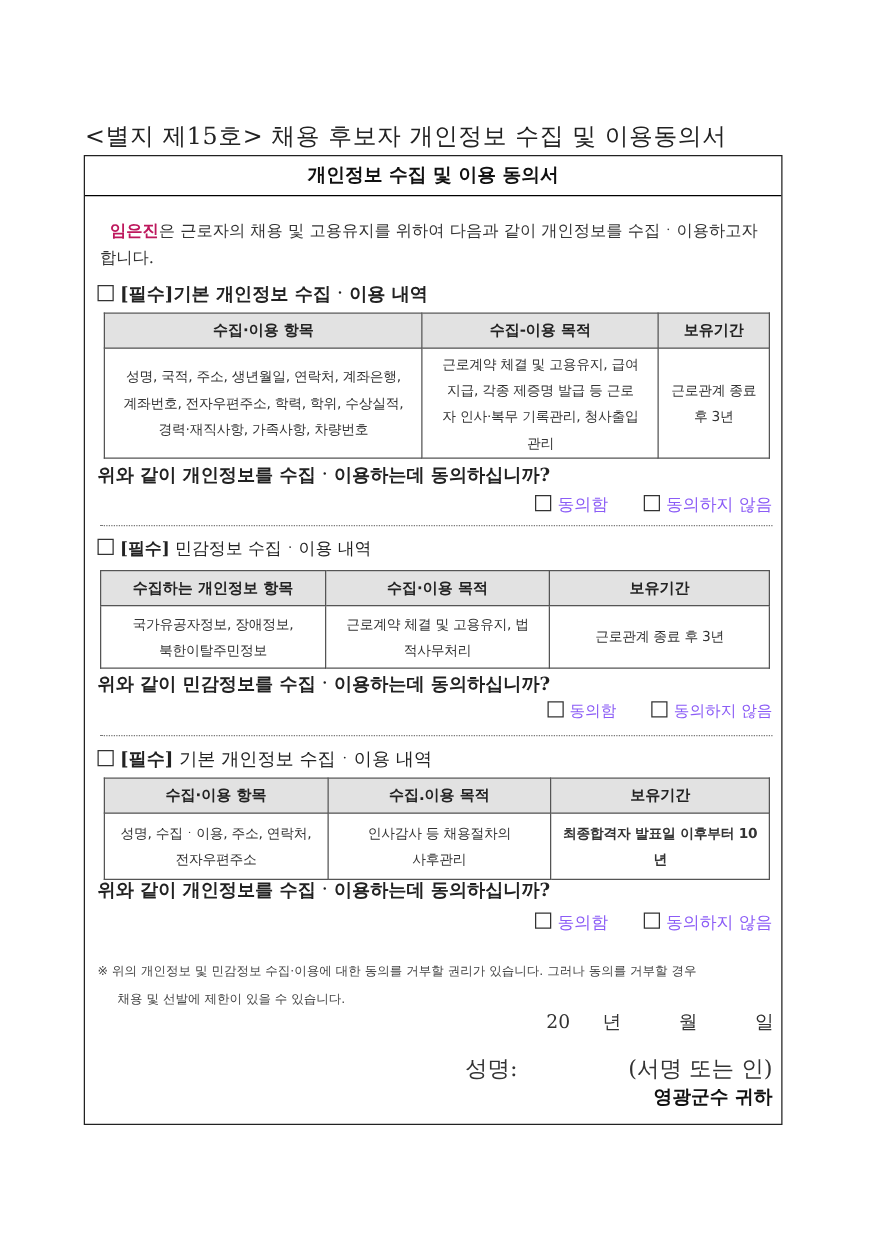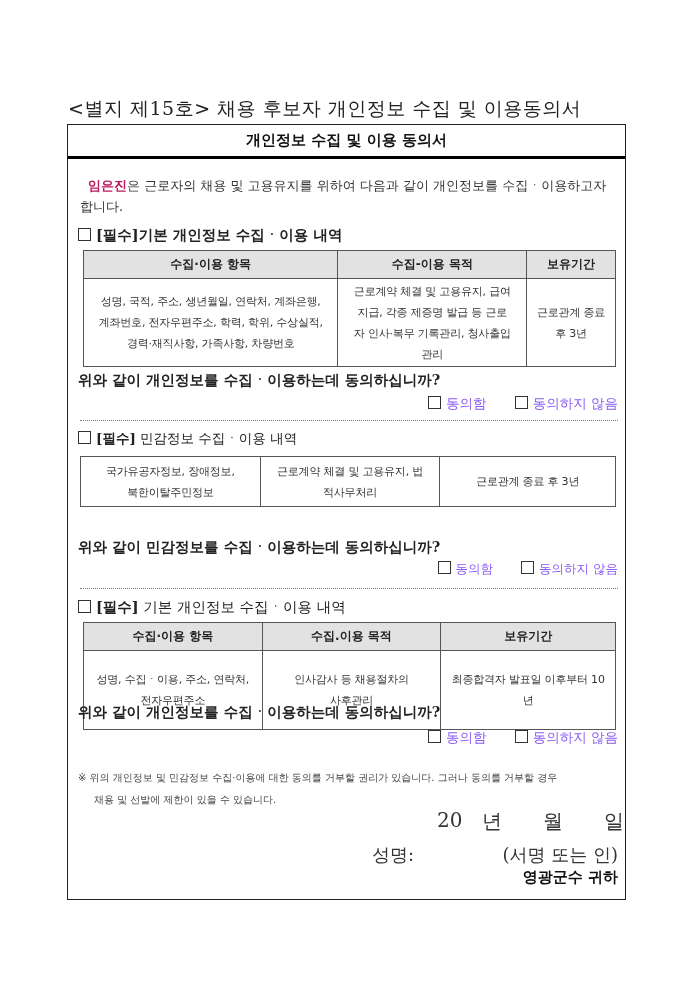--- a/index.html
+++ b/index.html
@@ -1,39 +1,39 @@
 <!DOCTYPE html>
 <html><head>
 <meta charset="utf-8">
 <style>
   html, body { margin: 0; padding: 0; background: #ffffff; }
   body { width: 700px; height: 990px; position: relative; overflow: hidden;
          font-family: "DejaVu Serif", serif; color: #222; }
   .abs { position: absolute; }
   .doc-label { left: 68px; top: 96px; font-size: 19px; letter-spacing: 0.5px; color: #222; white-space: nowrap; }
   .frame { left: 67px; top: 124px; width: 559px; height: 776px; border: 1.5px solid #222; box-sizing: border-box; }
-  .frame-title { left: 68px; top: 125px; width: 557px; height: 31px; border-bottom: 3px solid #000000;
+  .frame-title { left: 68px; top: 125px; width: 557px; height: 31px; border-bottom: 1px solid #000000;
                  display: flex; align-items: center; justify-content: center;
                  font-family: "DejaVu Sans", sans-serif; font-weight: bold; font-size: 15px; color: #111; }
   .intro { left: 80px; top: 175px; width: 540px; font-size: 13px; line-height: 21px; color: #333; text-indent: 8px; }
   .intro b { color: #be185d; }
   .section-head { font-size: 14.5px; color: #222; white-space: nowrap; }
   .section-head .bold { font-weight: bold; }
   .box { display: inline-block; width: 11px; height: 11px; border: 1px solid #333; vertical-align: -1px; margin-right: 5px; }
   table.grid { position: absolute; border-collapse: collapse; font-family: "DejaVu Sans", sans-serif; color: #333; }
   table.grid th, table.grid td { border: 1px solid #555; text-align: center; padding: 0 4px; }
   table.grid th { background: #e2e2e2; font-weight: bold; font-size: 12px; color: #222; height: 27px; }
   table.grid td { font-size: 11px; line-height: 21px; letter-spacing: -0.2px; }
   .question { font-size: 14.5px; font-weight: bold; color: #222; white-space: nowrap; }
   .choices { font-size: 13.5px; color: #8b5cf6; white-space: nowrap; }
   .choices span.item { margin-left: 24px; }
   .dotted { left: 80px; width: 538px; height: 0; border-top: 1px dotted #777; }
   .note { left: 78px; top: 767px; width: 545px; font-family: "DejaVu Sans", sans-serif; font-size: 10px; line-height: 22px; color: #444; }
   .note .line2 { padding-left: 16px; }
-  .date-row { top: 808px; font-size: 20px; color: #333; }
+  .date-row { top: 808px; font-size: 15px; color: #333; }
   .sign-row { top: 843px; font-size: 18px; color: #333; }
   .addressee { top: 868px; right: 82px; font-size: 15px; font-weight: bold; color: #111; }
 </style>
 </head>
 <body>
 
 <div class="abs doc-label">&lt;별지 제15호&gt; 채용 후보자 개인정보 수집 및 이용동의서</div>
 
 <div class="abs frame"></div>
 <div class="abs frame-title">개인정보 수집 및 이용 동의서</div>
@@ -74,20 +74,25 @@
 <div class="abs section-head" style="left:78px; top:430px; font-size:13.5px;">
   <span class="box"></span><span class="bold">[필수]</span> <span>민감정보 수집ㆍ이용 내역</span>
 </div>
 <table class="grid" style="left:80px; top:456px; width:536px;">
   <colgroup>
       <col style="width:180px">
       <col style="width:180px">
       <col style="width:176px">
     </colgroup>
   <tbody>
+      <tr>
+    <th>수집하는 개인정보 항목</th>
+    <th>수집·이용 목적</th>
+    <th>보유기간</th>
+  </tr>
   <tr style="height:50px;">
     <td style="padding:0 20px;">국가유공자정보, 장애정보, 북한이탈주민정보</td>
     <td style="padding:0 12px;">근로계약 체결 및 고용유지, 법적사무처리</td>
     <td>근로관계 종료 후 3년</td>
   </tr>
 </tbody>
   </table>
 <div class="abs question" style="left:78px; top:538px;">위와 같이 민감정보를 수집ㆍ이용하는데 동의하십니까?</div>
 <div class="abs choices" style="right:82px; top:561px; font-size:12.5px;">
   <span class="item"><span class="box"></span><span>동의함</span></span>
@@ -106,21 +111,21 @@
     </colgroup>
   <tbody>
       <tr>
     <th>수집·이용 항목</th>
     <th>수집.이용 목적</th>
     <th>보유기간</th>
   </tr>
   <tr style="height:48px;">
     <td style="padding:0 6px;">성명, 수집ㆍ이용, 주소, 연락처, 전자우편주소</td>
     <td style="padding:0 28px;">인사감사 등 채용절차의 사후관리</td>
-    <td style="padding:18px 6px;">최종합격자 발표일 이후부터 10년</td>
+    <td style="padding:5px 6px;font-weight:bold;">최종합격자 발표일 이후부터 10년</td>
   </tr>
 </tbody>
   </table>
 <div class="abs question" style="left:78px; top:703px;">위와 같이 개인정보를 수집ㆍ이용하는데 동의하십니까?</div>
 <div class="abs choices" style="right:82px; top:729px;">
   <span class="item"><span class="box"></span><span>동의함</span></span>
   <span class="item"><span class="box"></span><span>동의하지 않음</span></span>
 </div>
 
 <div class="abs note">

